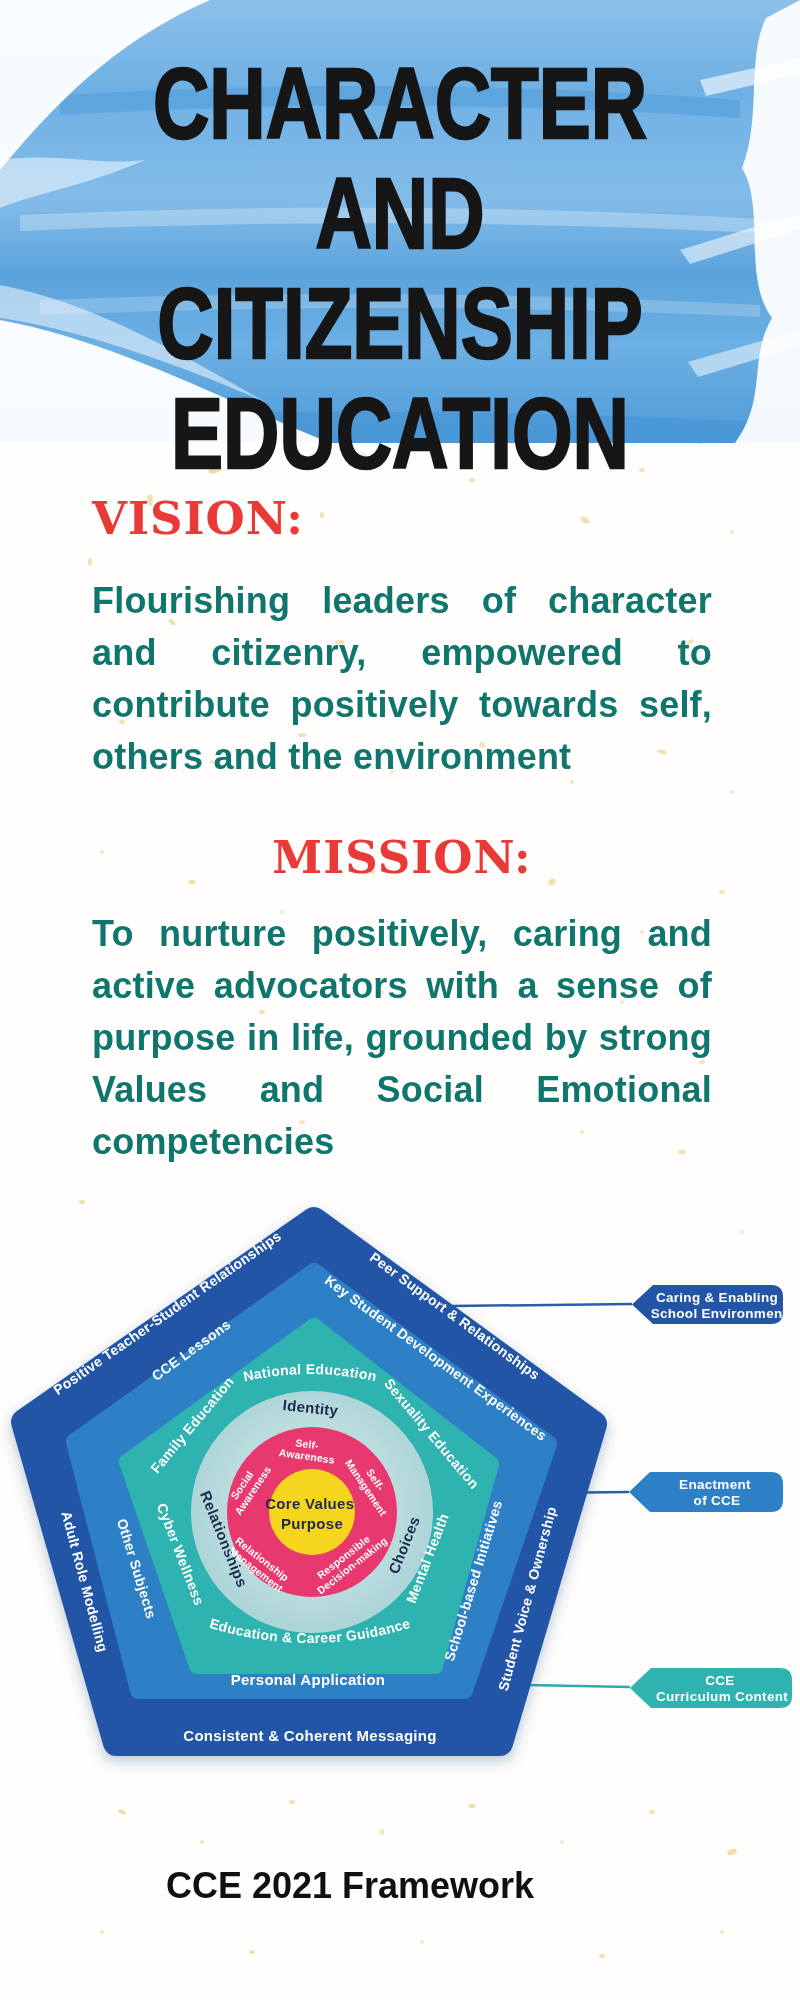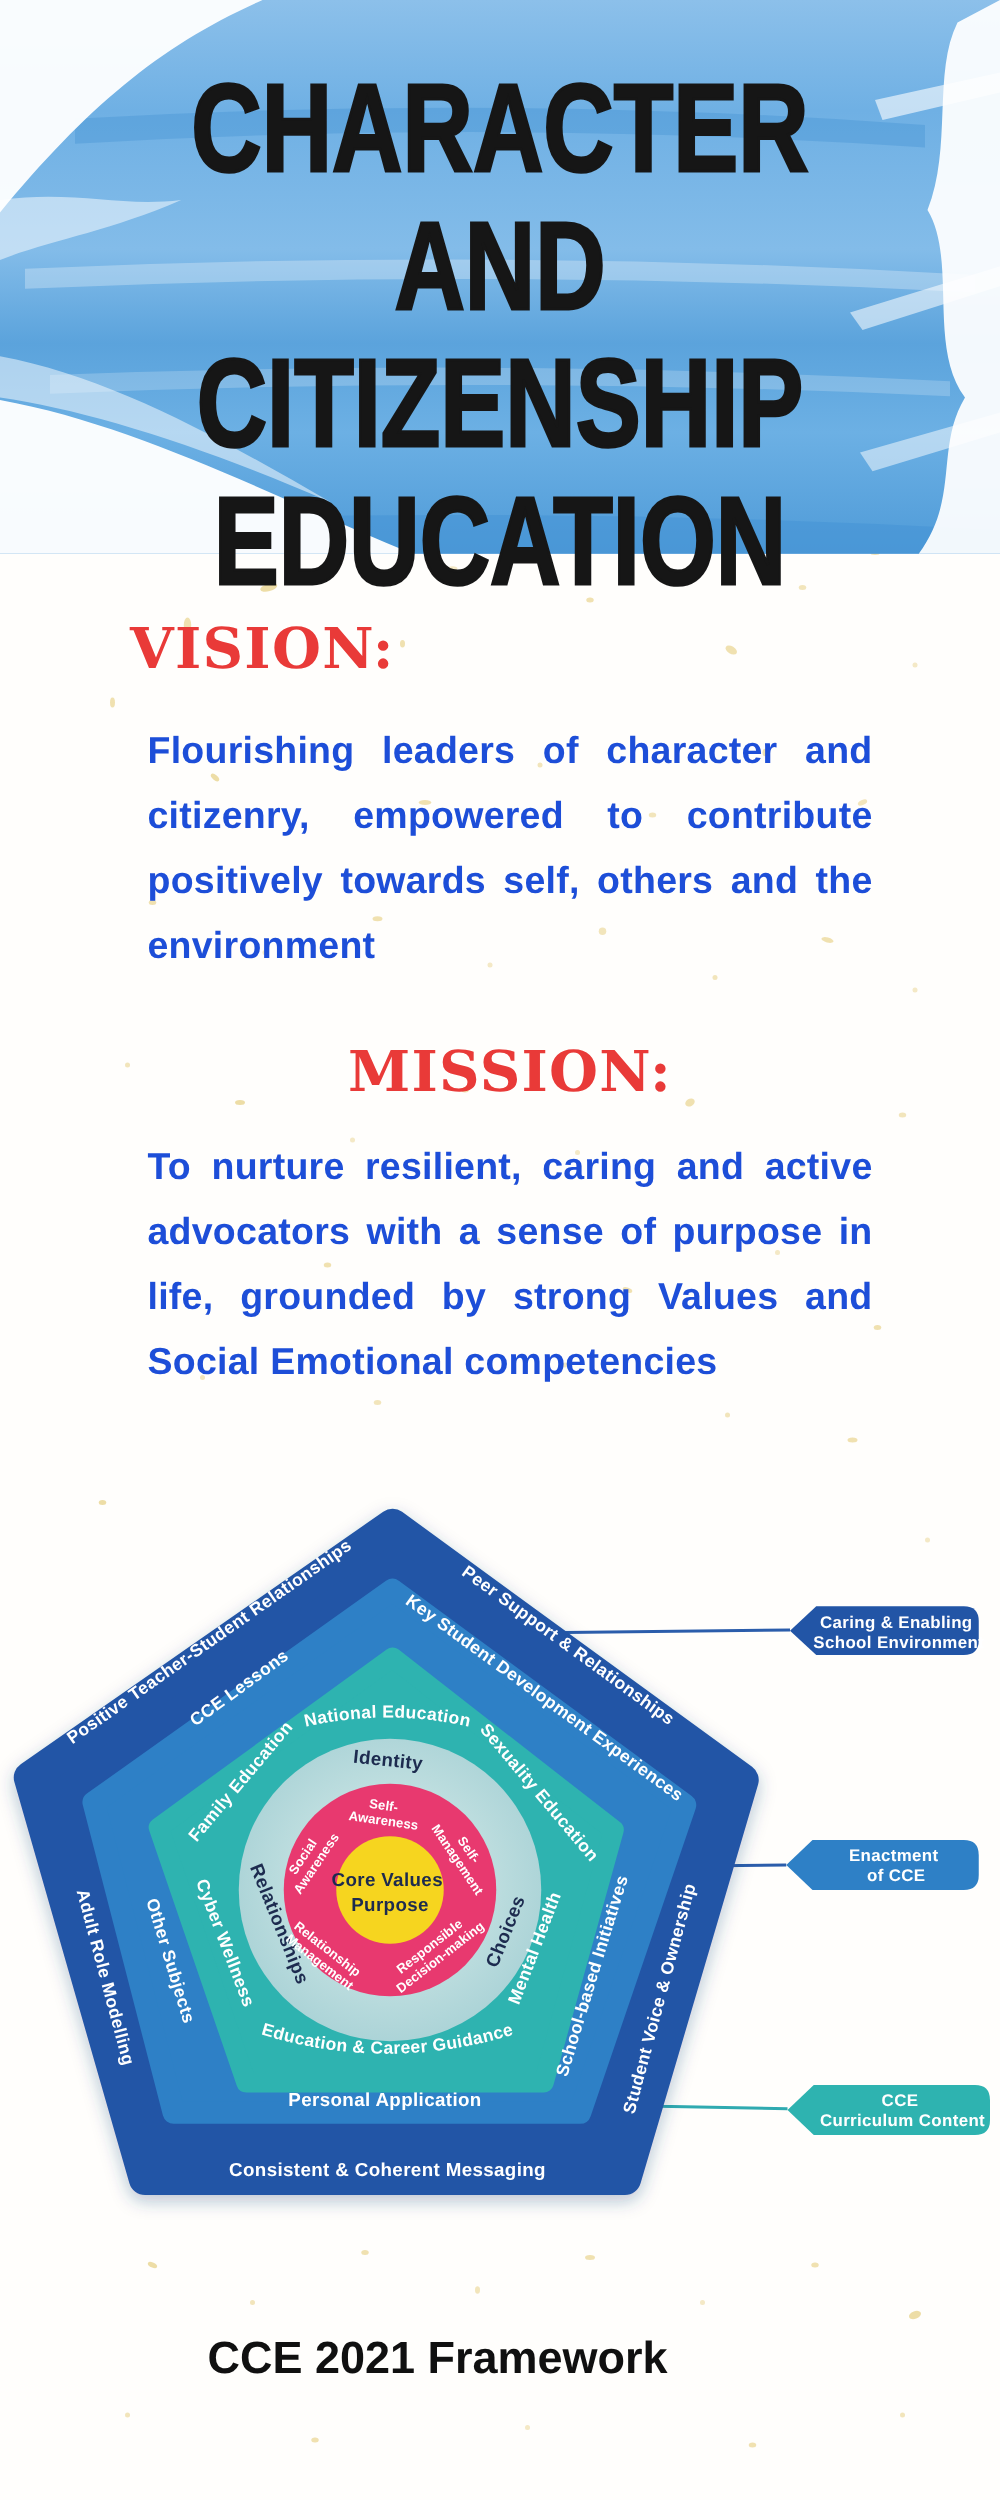--- a/index.html
+++ b/index.html
@@ -8,26 +8,26 @@
   .speckles{position:absolute;inset:0;z-index:0;}
   
   .header{position:absolute;top:0;left:0;width:684px;height:450px;z-index:1;}
   .header svg.wc{position:absolute;inset:0;}
   .title{position:absolute;top:48px;left:0;width:800px;margin:0;text-align:center;
          font-size:100px;line-height:110px;font-weight:bold;color:#161616;
          -webkit-text-stroke:2.5px #161616;letter-spacing:0;
          transform:scaleX(0.78);transform-origin:50% 0;}
   .title span{display:block;}
   
-  .statements{position:absolute;top:450px;left:16px;right:0;padding:0 88px;z-index:1;}
+  .statements{position:absolute;top:450px;left:4px;right:0;padding:0 88px;z-index:1;}
   .statements h2{font-family:"DejaVu Serif","Liberation Serif",serif;font-weight:bold;
                  color:var(--accent_red);font-size:45px;line-height:1.1;margin:0;letter-spacing:1px;}
   .statements h2.vision{margin-top:44px;}
   .statements h2.mission{margin-top:50px;text-align:center;}
-  .statements p{margin:14px;color:#1d4ed8;font-weight:bold;font-size:30px;line-height:52px;
+  .statements p{margin:0;color:#0f766e;font-weight:bold;font-size:36px;line-height:52px;
                 text-align:justify;letter-spacing:0.2px;}
   .statements p.vision-body{margin-top:31px;}
   .statements p.mission-body{margin-top:26px;}
   
   .diagram{position:absolute;top:1180px;left:0;width:800px;height:820px;z-index:1;}
   .lbl{font-family:"Liberation Sans",sans-serif;font-weight:bold;fill:#ffffff;letter-spacing:.3px;}
   .f14{font-size:14px;} .f15{font-size:15px;} .f10{font-size:10.5px;letter-spacing:.1px;}
   .dk{fill:var(--domain_text);} .anc{text-anchor:middle;}
   .caption{font-size:36px;font-weight:bold;fill:#101010;}
   .tagline{stroke:var(--callout_line_blue);stroke-width:2.5;fill:none;}
@@ -136,21 +136,21 @@
       <span>CHARACTER AND</span>
       <span>CITIZENSHIP</span>
       <span>EDUCATION</span>
     </h1>
   </header>
 
   <section class="statements">
     <h2 class="vision">VISION:</h2>
     <p class="vision-body">Flourishing leaders of character and citizenry, empowered to contribute positively towards self, others and the environment</p>
     <h2 class="mission">MISSION:</h2>
-    <p class="mission-body">To nurture resilient, caring and active advocators with a sense of purpose in life, grounded by strong Values and Social Emotional competencies</p>
+    <p class="mission-body">To nurture positively, caring and active advocators with a sense of purpose in life, grounded by strong Values and Social Emotional competencies</p>
   </section>
 
   <div class="diagram">
   <svg viewBox="0 0 800 820" width="800" height="820">
     <defs>
       <radialGradient id="paleG" cx=".5" cy=".48" r=".55">
         <stop offset=".55" stop-color="#c0dfe0"></stop>
         <stop offset="1" stop-color="var(--ring_pale)"></stop>
       </radialGradient>
       <filter id="softSh" x="-20%" y="-20%" width="140%" height="140%">

